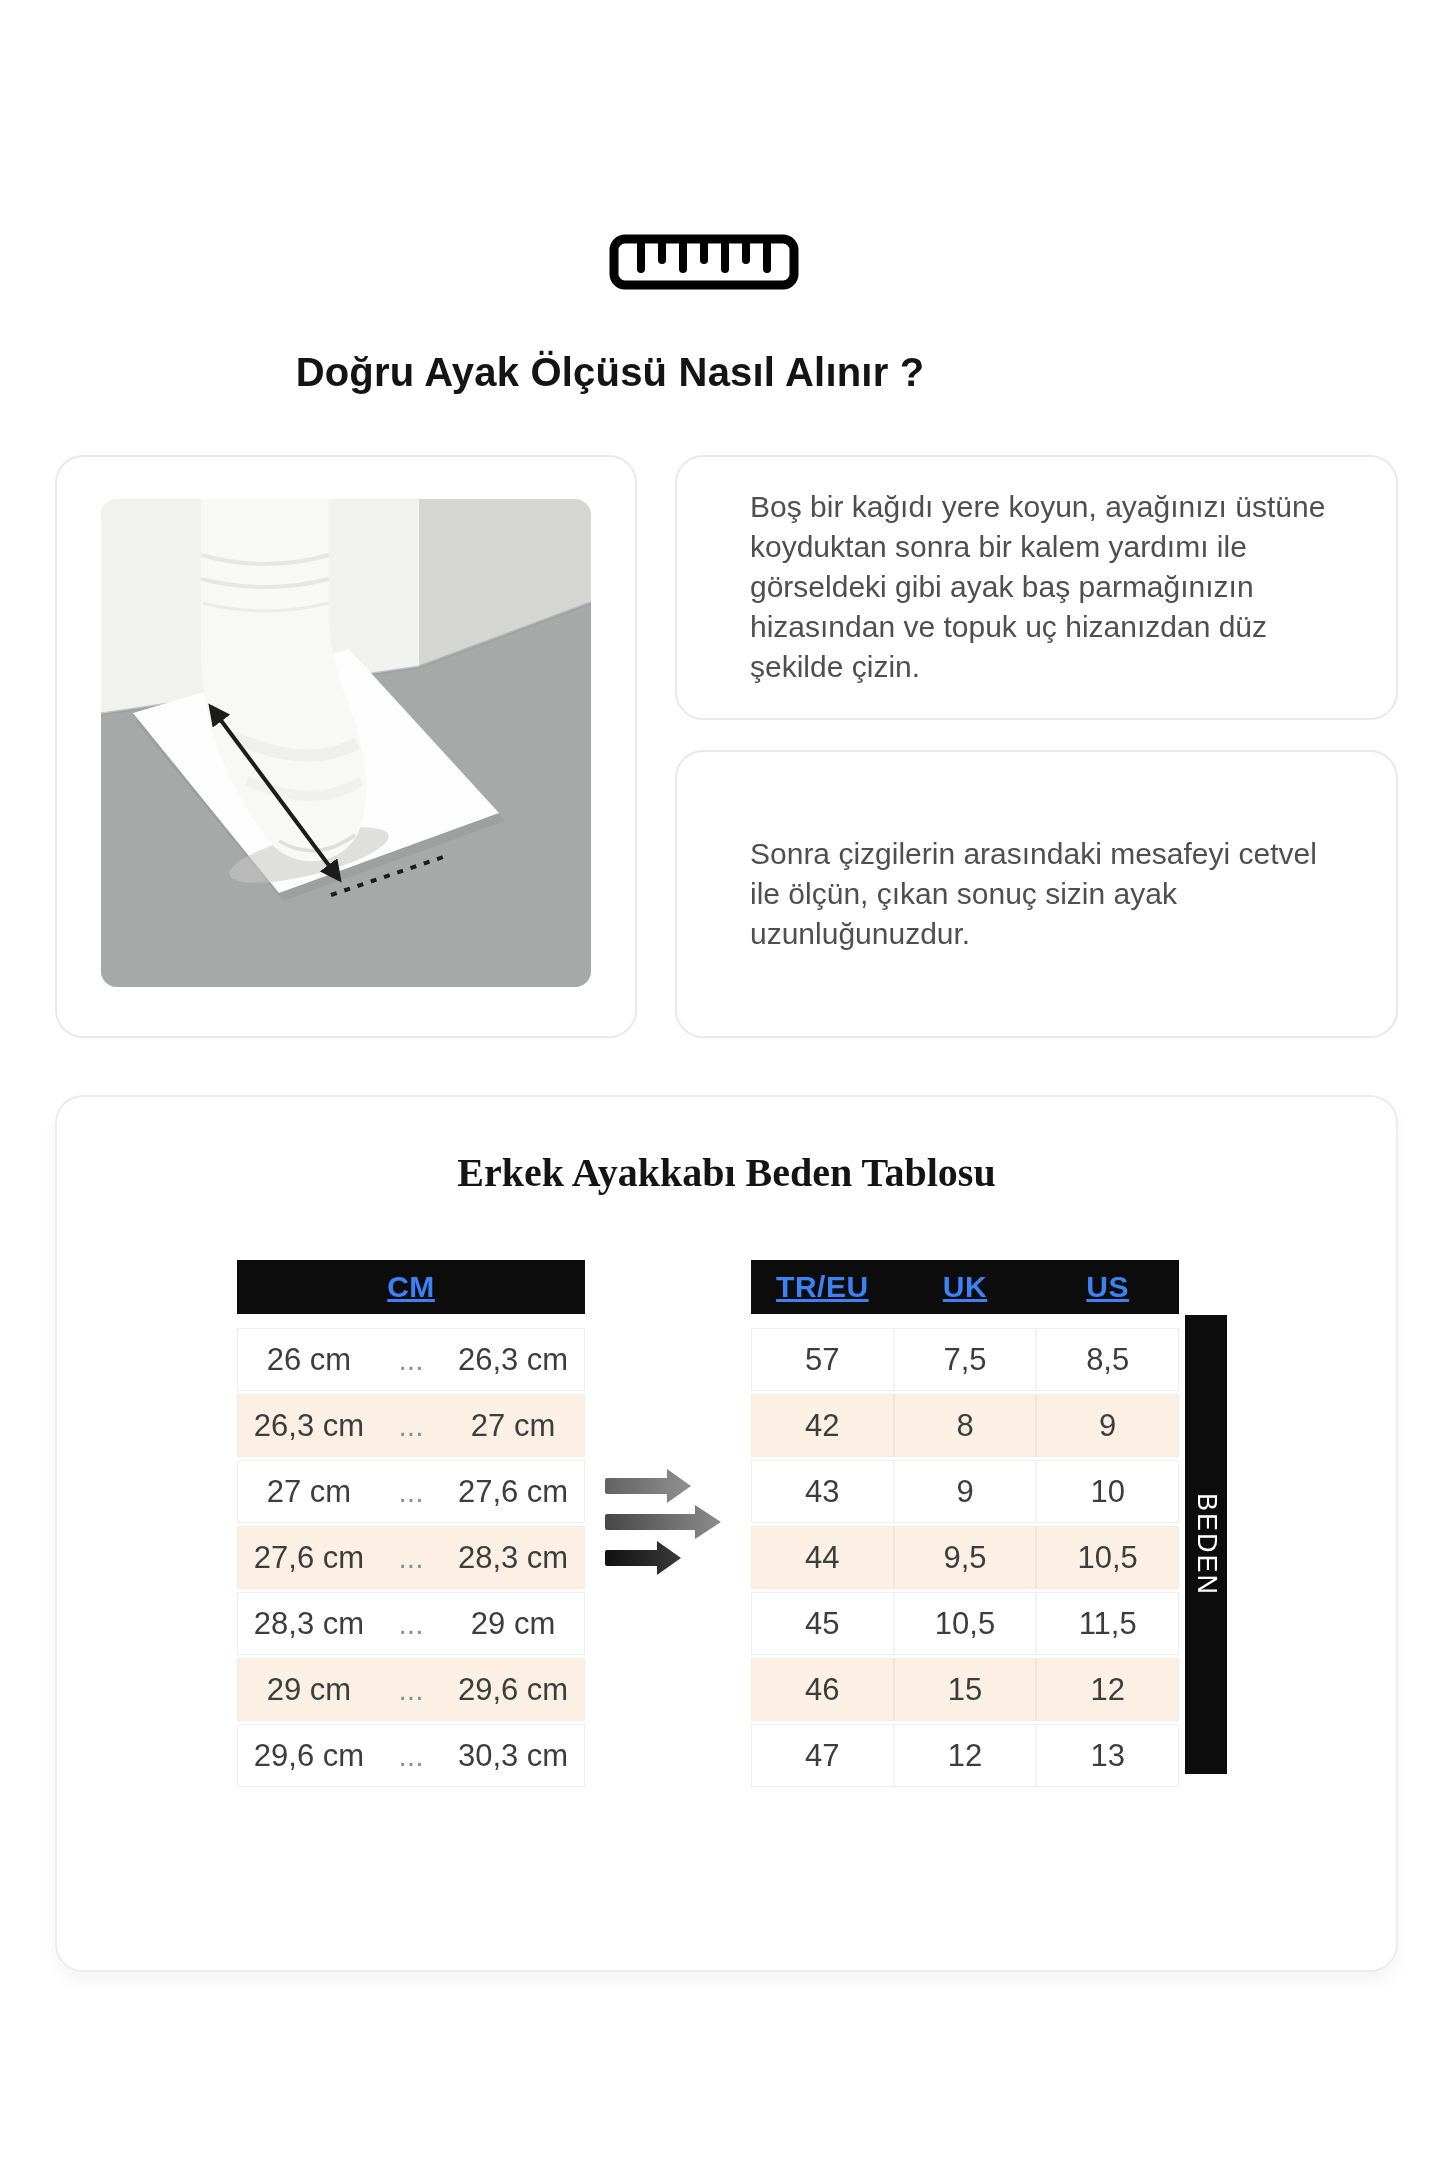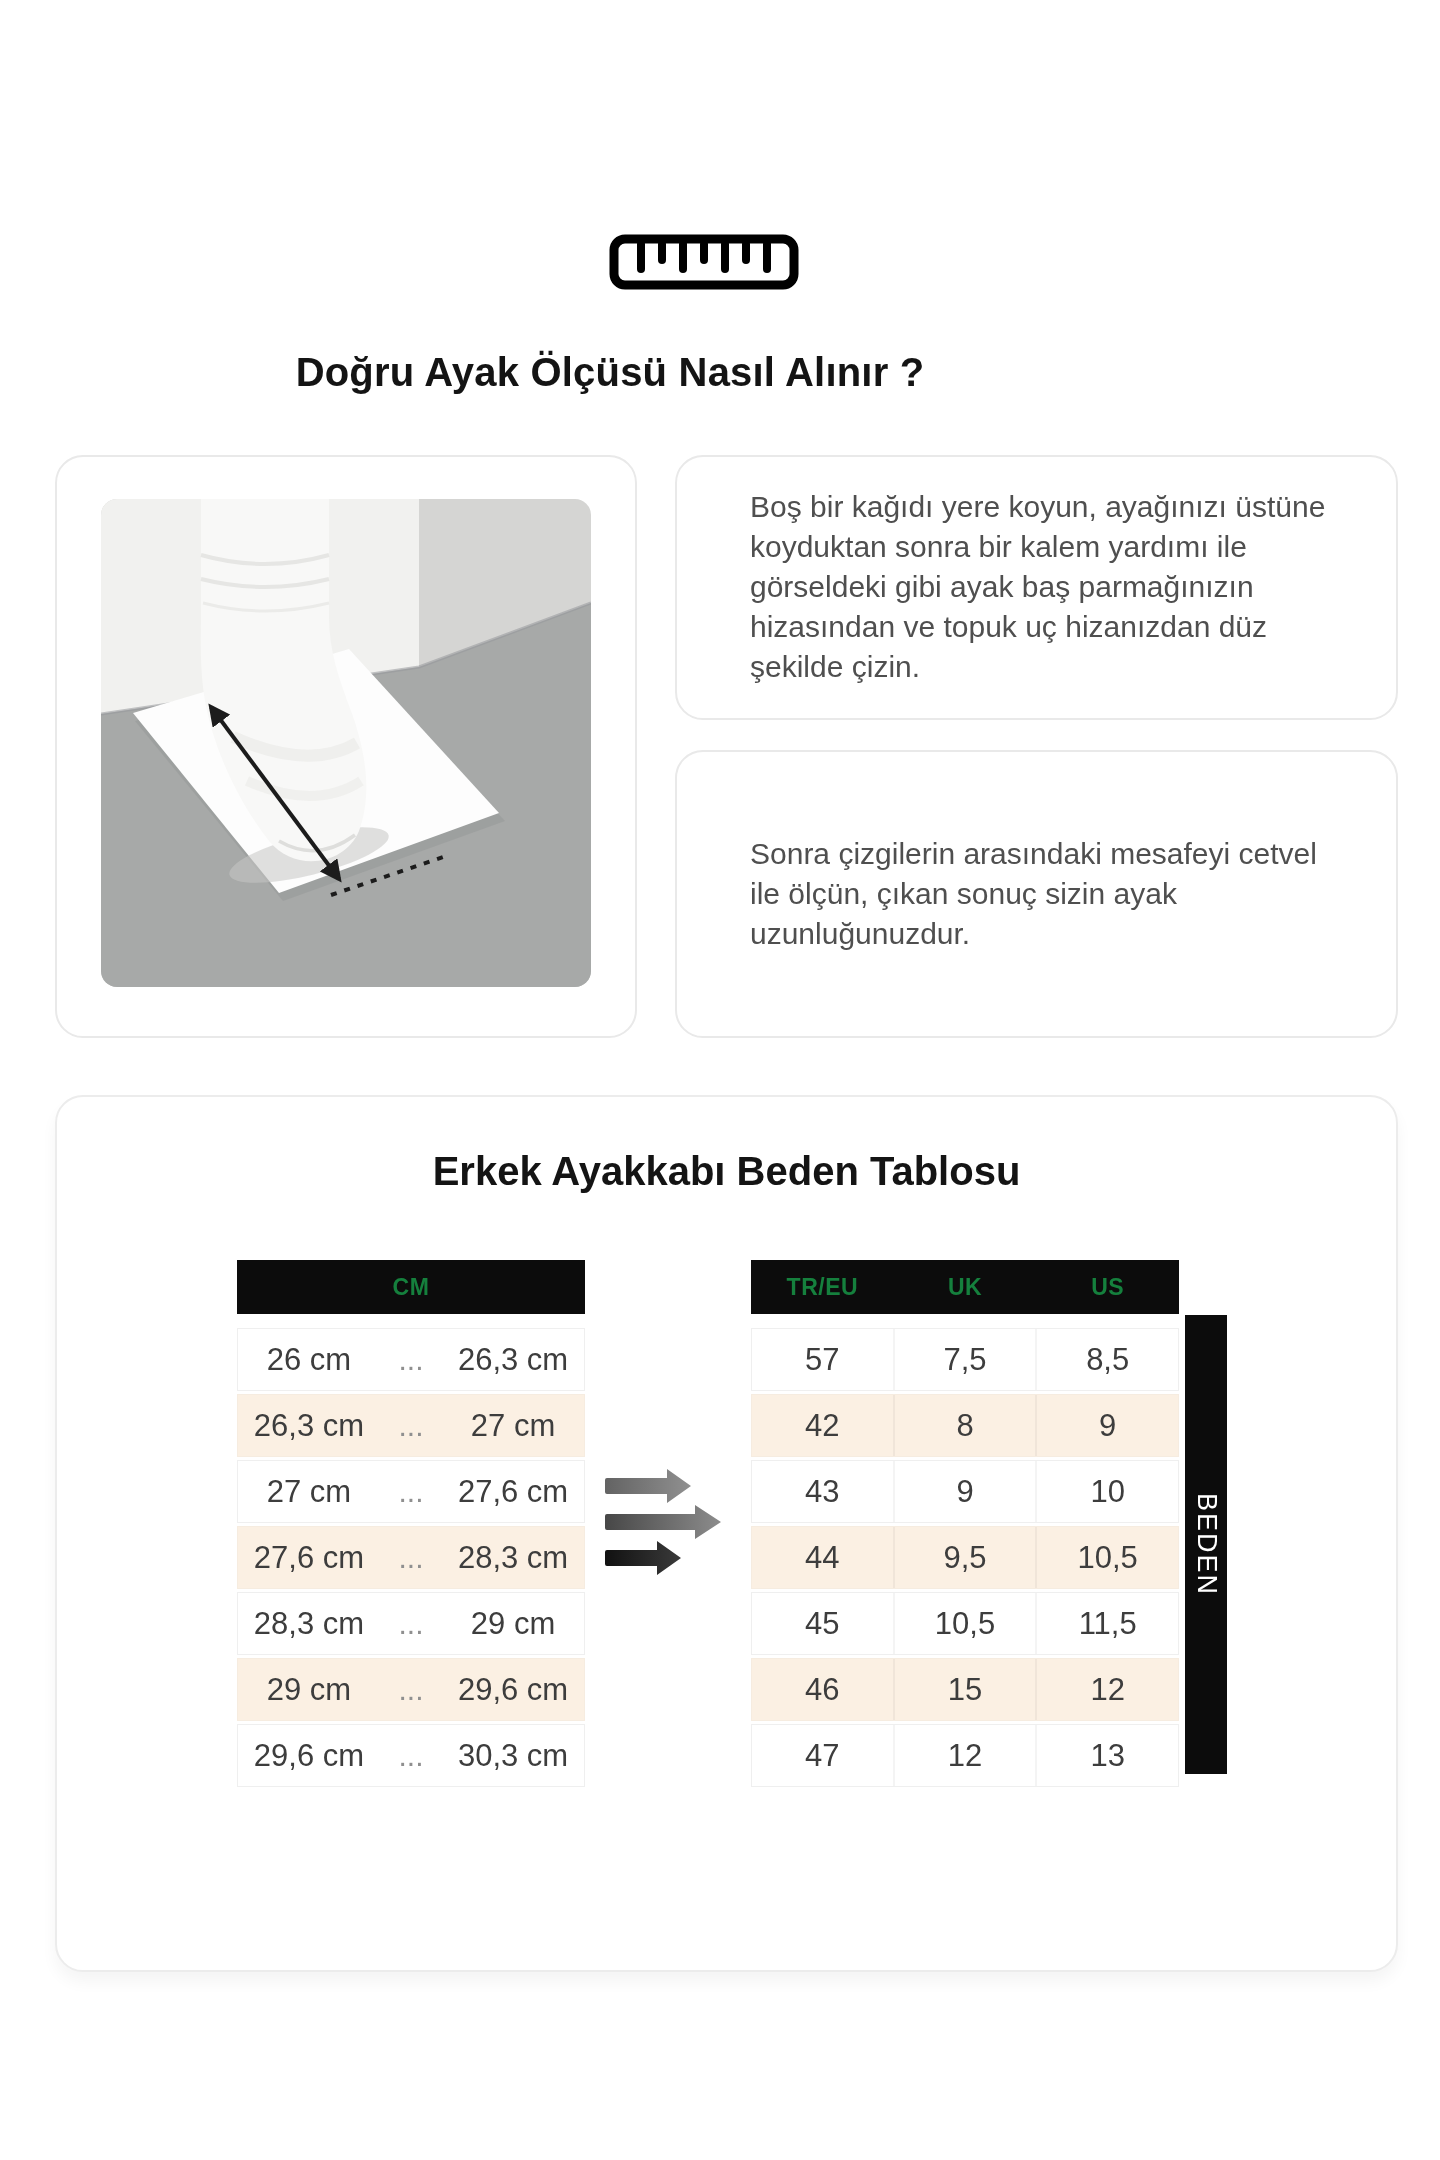--- a/index.html
+++ b/index.html
@@ -36,27 +36,27 @@
   }
   .tc1 { left:620px; top:455px; width:723px; height:265px; padding:30px 41px; }
   .tc2 { left:620px; top:750px; width:723px; height:288px; padding:0 41px;
          display:flex; align-items:center; }
 
   
   .size-card { left:0; top:1095px; width:1343px; height:877px;
                border-color:#ececec; box-shadow:0 10px 16px rgba(0,0,0,0.045); }
   .size-title {
     position:absolute; top:52px; left:0; width:100%; text-align:center;
-    font-size:40px; font-weight:700; color:#141414;
+    font-size:40px; font-weight:700; color:#141414;font-family:Liberation Serif, serif;
   }
 
   .thead {
-    height:54px; background:#0c0c0c; color:#15803d;
+    height:54px; background:#0c0c0c; color:#3b82f6;
     display:flex; align-items:center; justify-content:center;
-    font-size:23px; font-weight:600; letter-spacing:0.5px;
+    font-size:30px; font-weight:600; letter-spacing:0.5px;text-decoration:underline;
   }
   .rows { margin-top:14px; }
   .trow {
     height:63px; margin-bottom:3px; background:#ffffff;
     border:1px solid #efefef;
     display:flex; align-items:center;
     font-size:31px; color:#3d3d3d;
   }
   .rows .trow:nth-child(even) { background:#fbf0e3; border-color:#f6ece0; }
 

